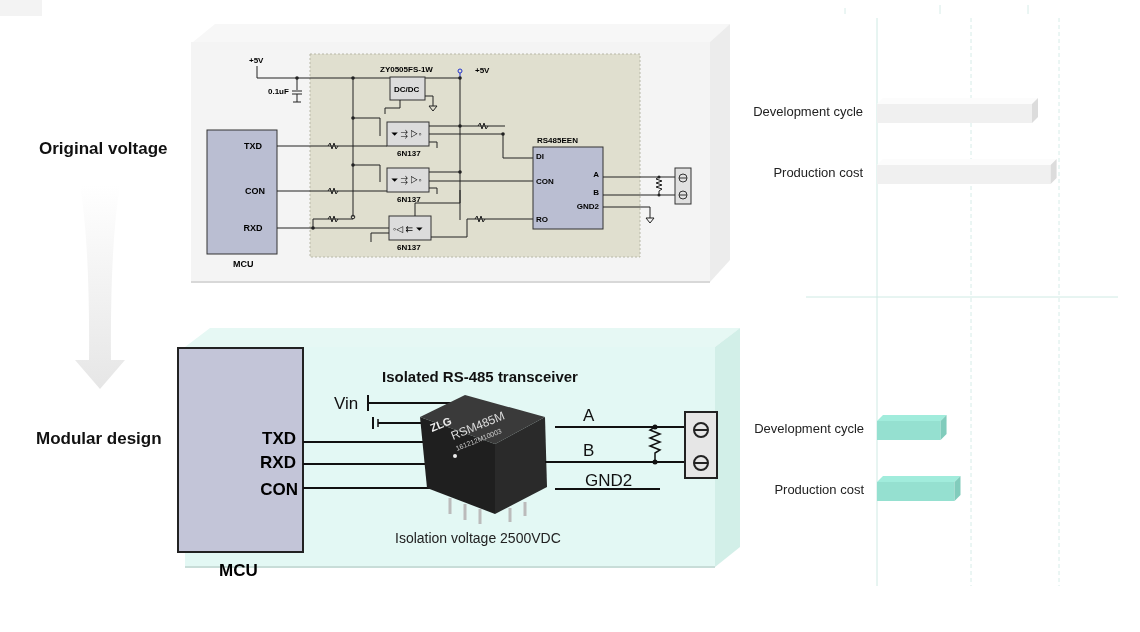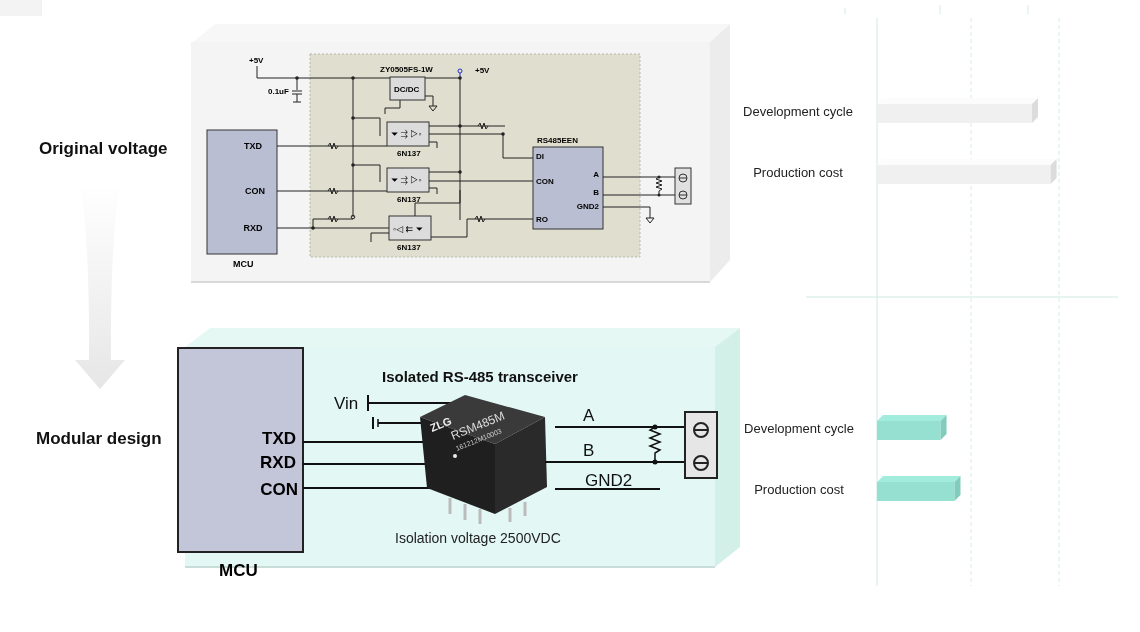--- a/index.html
+++ b/index.html
@@ -1,21 +1,21 @@
 <!DOCTYPE html>
 <html><head>
 <meta charset="utf-8">
 <style>
   html, body { margin:0; padding:0; background:#ffffff; }
   body { width:1140px; height:632px; position:relative; overflow:hidden; font-family:"Liberation Sans", sans-serif; }
   .abs { position:absolute; }
   .corner-tab { left:0; top:0; width:42px; height:16px; background:#f3f3f3; }
   .section-label { font-weight:bold; font-size:17px; color:#111; white-space:nowrap; }
   svg text { font-family:"Liberation Sans", sans-serif; }
-  .chart-label { font-size:13px; color:#222; text-align:center; width:130px; white-space:nowrap; }
+  .chart-label { font-size:13px; color:#222; text-align:right; width:130px; white-space:nowrap; }
 </style>
 </head>
 <body>
 
 <div class="abs corner-tab"></div>
 
 <div class="abs section-label" style="left:39px; top:139px;">Original voltage</div>
 <div class="abs section-label" style="left:36px; top:429px;text-align:right;">Modular design</div>
 <svg class="abs" style="left:70px; top:185px;" width="60" height="210">
   <defs>

